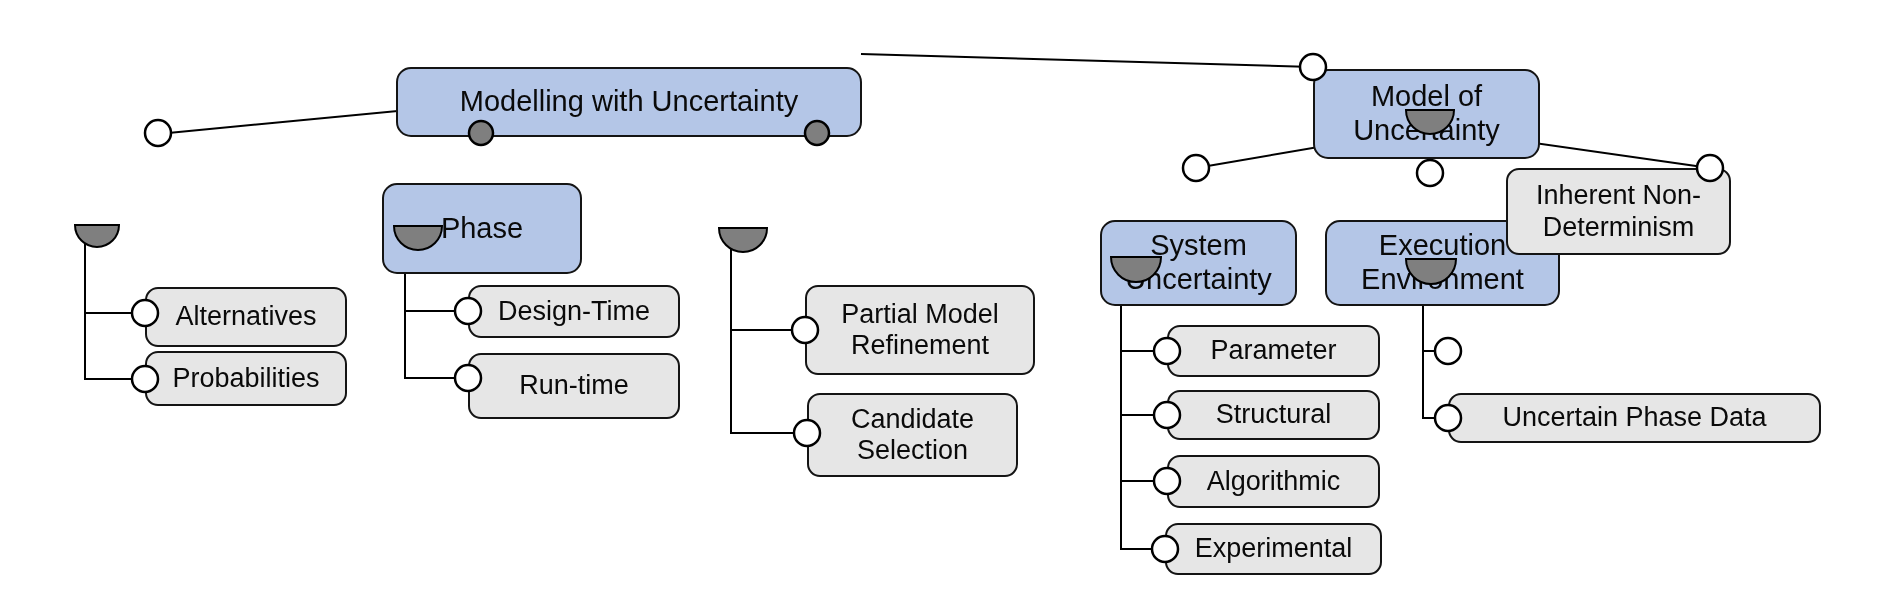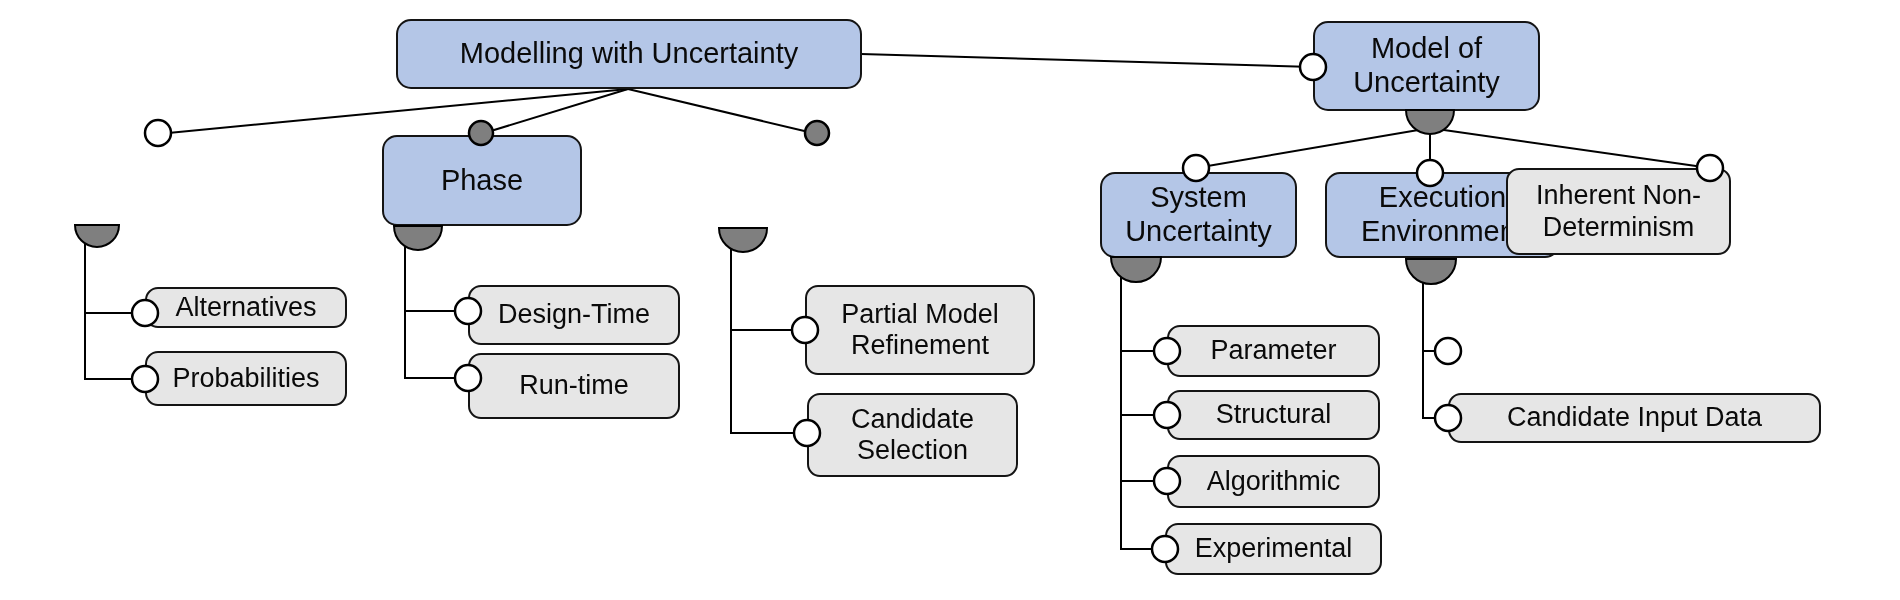--- a/index.html
+++ b/index.html
@@ -28,20 +28,21 @@
     text-align: center;
     border: 2.5px solid #141414;
     color: #0a0a0a;
     line-height: 1.16;
     padding: 2px 8px;
   }
   .node.blue {
     background: var(--concept-node-fill, #b4c6e7);
     border-radius: 15px;
     font-size: 29px;
+    margin-top: 48px;
   }
   .node.gray {
     background: var(--leaf-node-fill, #e6e6e6);
     border-radius: 13px;
     font-size: 27px;
   }
   .edge { stroke: var(--connector, #000000); stroke-width: 2; fill: none; }
   .arc  { fill: var(--group-arc-fill, #7f7f7f); stroke: #000000; stroke-width: 2; }
   .circ-open   { fill: var(--marker-fill-open, #ffffff); stroke: #000000; stroke-width: 2.5; }
   .circ-filled { fill: var(--group-arc-fill, #7f7f7f);  stroke: #000000; stroke-width: 2.5; }
@@ -99,29 +100,29 @@
   </div>
 
   <div class="node blue" style="left:1325px;top:172px;width:235px;height:86px">
     <span>Execution Environment</span>
   </div>
 
   <div class="node gray" style="left:1506px;top:168px;width:225px;height:87px">
     <span>Inherent Non-Determinism</span>
   </div>
 
-  <div class="node gray" style="left:145px;top:287px;width:202px;height:41px">
+  <div class="node gray" style="left:145px;top:287px;width:202px;height:60px">
     <span>Alternatives</span>
   </div>
 
   <div class="node gray" style="left:145px;top:351px;width:202px;height:55px">
     <span>Probabilities</span>
   </div>
 
-  <div class="node gray" style="left:468px;top:285px;width:212px;height:60px">
+  <div class="node gray" style="left:468px;top:285px;width:212px;height:53px">
     <span>Design-Time</span>
   </div>
 
   <div class="node gray" style="left:468px;top:353px;width:212px;height:66px">
     <span>Run-time</span>
   </div>
 
   <div class="node gray" style="left:805px;top:285px;width:230px;height:90px">
     <span>Partial Model Refinement</span>
   </div>
@@ -141,21 +142,21 @@
   <div class="node gray" style="left:1165px;top:523px;width:217px;height:52px">
     <span>Experimental</span>
   </div>
 
   <div class="node gray" style="left:1167px;top:455px;width:213px;height:53px">
     <span>Algorithmic</span>
   </div>
 
 
   <div class="node gray" style="left:1448px;top:393px;width:373px;height:50px">
-    <span>Candidate Input Data</span>
+    <span>Uncertain Phase Data</span>
   </div>
 
   <svg class="layer" id="markers-layer" viewBox="0 0 1900 600">
 
     <path class="arc" d="M 75 225 A 22 22 0 0 0 119 225 Z"></path>
     <path class="arc" d="M 394 226 A 24 24 0 0 0 442 226 Z"></path>
     <path class="arc" d="M 719 228 A 24 24 0 0 0 767 228 Z"></path>
     <path class="arc" d="M 1406 110 A 24 24 0 0 0 1454 110 Z"></path>
     <path class="arc" d="M 1111 257 A 25 25 0 0 0 1161 257 Z"></path>
     <path class="arc" d="M 1406 259 A 25 25 0 0 0 1456 259 Z"></path>

